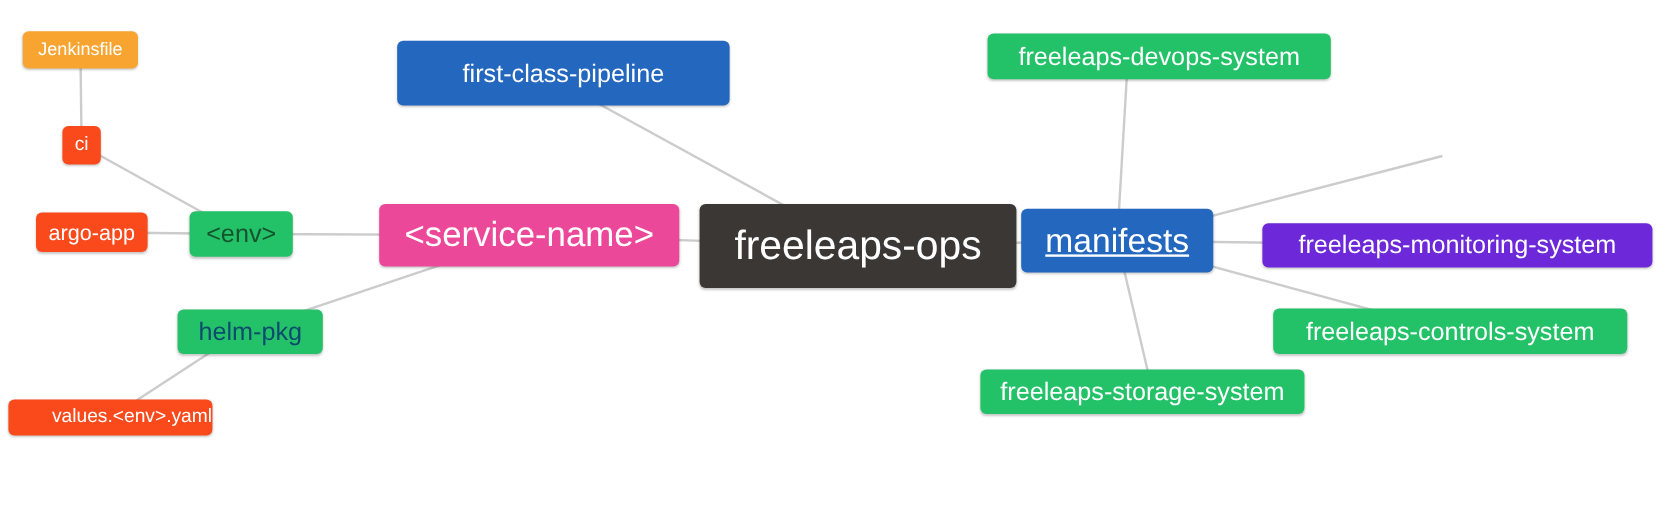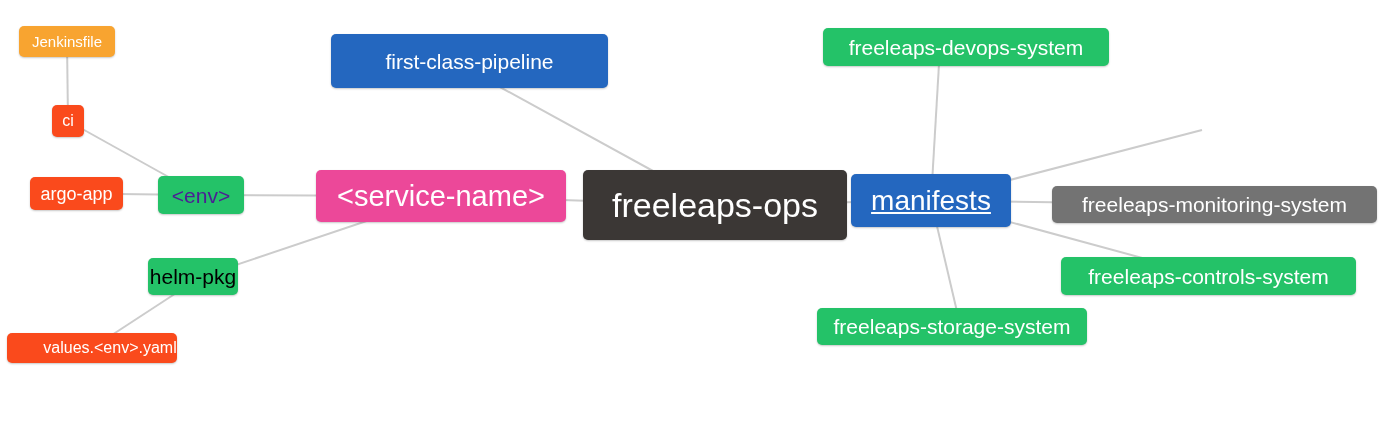--- a/index.html
+++ b/index.html
@@ -49,24 +49,24 @@
       <line x1="931" y1="200.5" x2="940" y2="47" stroke="#cccccc" stroke-width="2"></line>
       <line x1="931" y1="200.5" x2="1202" y2="130" stroke="#cccccc" stroke-width="2"></line>
       <line x1="931" y1="200.5" x2="1214.5" y2="204.5" stroke="#cccccc" stroke-width="2"></line>
       <line x1="931" y1="200.5" x2="1208.5" y2="276" stroke="#cccccc" stroke-width="2"></line>
       <line x1="931" y1="200.5" x2="960.5" y2="326.5" stroke="#cccccc" stroke-width="2"></line>
     </svg>
 
   <div class="node" style="left: 19px; top: 26px; width: 96px; height: 31px; font-size: 15px; background: rgb(248, 164, 48); color: rgb(255, 255, 255);">Jenkinsfile</div>
   <div class="node" style="left: 52px; top: 105px; width: 32px; height: 32px; font-size: 16px; background: rgb(250, 74, 28); color: rgb(255, 255, 255);">ci</div>
   <div class="node" style="left: 30px; top: 177px; width: 93px; height: 33px; font-size: 18px; background: rgb(250, 74, 28); color: rgb(255, 255, 255);">argo-app</div>
-  <div class="node" style="left: 158px; top: 176px; width: 86px; height: 38px; font-size: 21px; background: rgb(36, 194, 104); color: #4c1d95;">&lt;env&gt;</div>
+  <div class="node" style="left: 158px; top: 176px; width: 86px; height: 38px; font-size: 21px; background: rgb(36, 194, 104); color: #14532d;">&lt;env&gt;</div>
   <div class="node" style="left: 316px; top: 170px; width: 250px; height: 52px; font-size: 29px; background: #ec4899; color: rgb(255, 255, 255);">&lt;service-name&gt;</div>
   <div class="node" style="left: 331px; top: 34px; width: 277px; height: 54px; font-size: 21px; background: rgb(36, 103, 191); color: rgb(255, 255, 255);">first-class-pipeline</div>
   <div class="node" style="left: 583px; top: 170px; width: 264px; height: 70px; font-size: 34px; background: rgb(59, 55, 53); color: rgb(255, 255, 255);">freeleaps-ops</div>
   <div class="node" style="left: 851px; top: 174px; width: 160px; height: 53px; font-size: 28px; background: rgb(36, 103, 191); color: rgb(255, 255, 255); text-decoration: underline;">manifests</div>
   <div class="node" style="left: 797px; top: 28px; width: 286px; height: 38px; font-size: 21px; background: rgb(36, 194, 104); color: rgb(255, 255, 255); margin-left: 26px;">freeleaps-devops-system</div>
-  <div class="node" style="left: 1052px; top: 186px; width: 325px; height: 37px; font-size: 21px; background: #737373; color: rgb(255, 255, 255); text-align: center;">freeleaps-monitoring-system</div>
+  <div class="node" style="left: 1052px; top: 186px; width: 325px; height: 37px; font-size: 21px; background: #6d28d9; color: rgb(255, 255, 255); text-align: center;">freeleaps-monitoring-system</div>
   <div class="node" style="left: 1061px; top: 257px; width: 295px; height: 38px; font-size: 21px; background: rgb(36, 194, 104); color: rgb(255, 255, 255);">freeleaps-controls-system</div>
   <div class="node" style="left: 817px; top: 308px; width: 270px; height: 37px; font-size: 21px; background: rgb(36, 194, 104); color: rgb(255, 255, 255);">freeleaps-storage-system</div>
-  <div class="node" style="left: 148px; top: 258px; width: 90px; height: 37px; font-size: 21px; background: rgb(36, 194, 104); color: #000000;">helm-pkg</div>
+  <div class="node" style="left: 148px; top: 258px; width: 121px; height: 37px; font-size: 21px; background: rgb(36, 194, 104); color: #0c4a6e;">helm-pkg</div>
   <div class="node" style="left: 7px; top: 333px; width: 170px; height: 30px; font-size: 16px; background: rgb(250, 74, 28); color: rgb(255, 255, 255); padding-left: 36px;">values.&lt;env&gt;.yaml</div>
 </div>
 
 </body></html>

